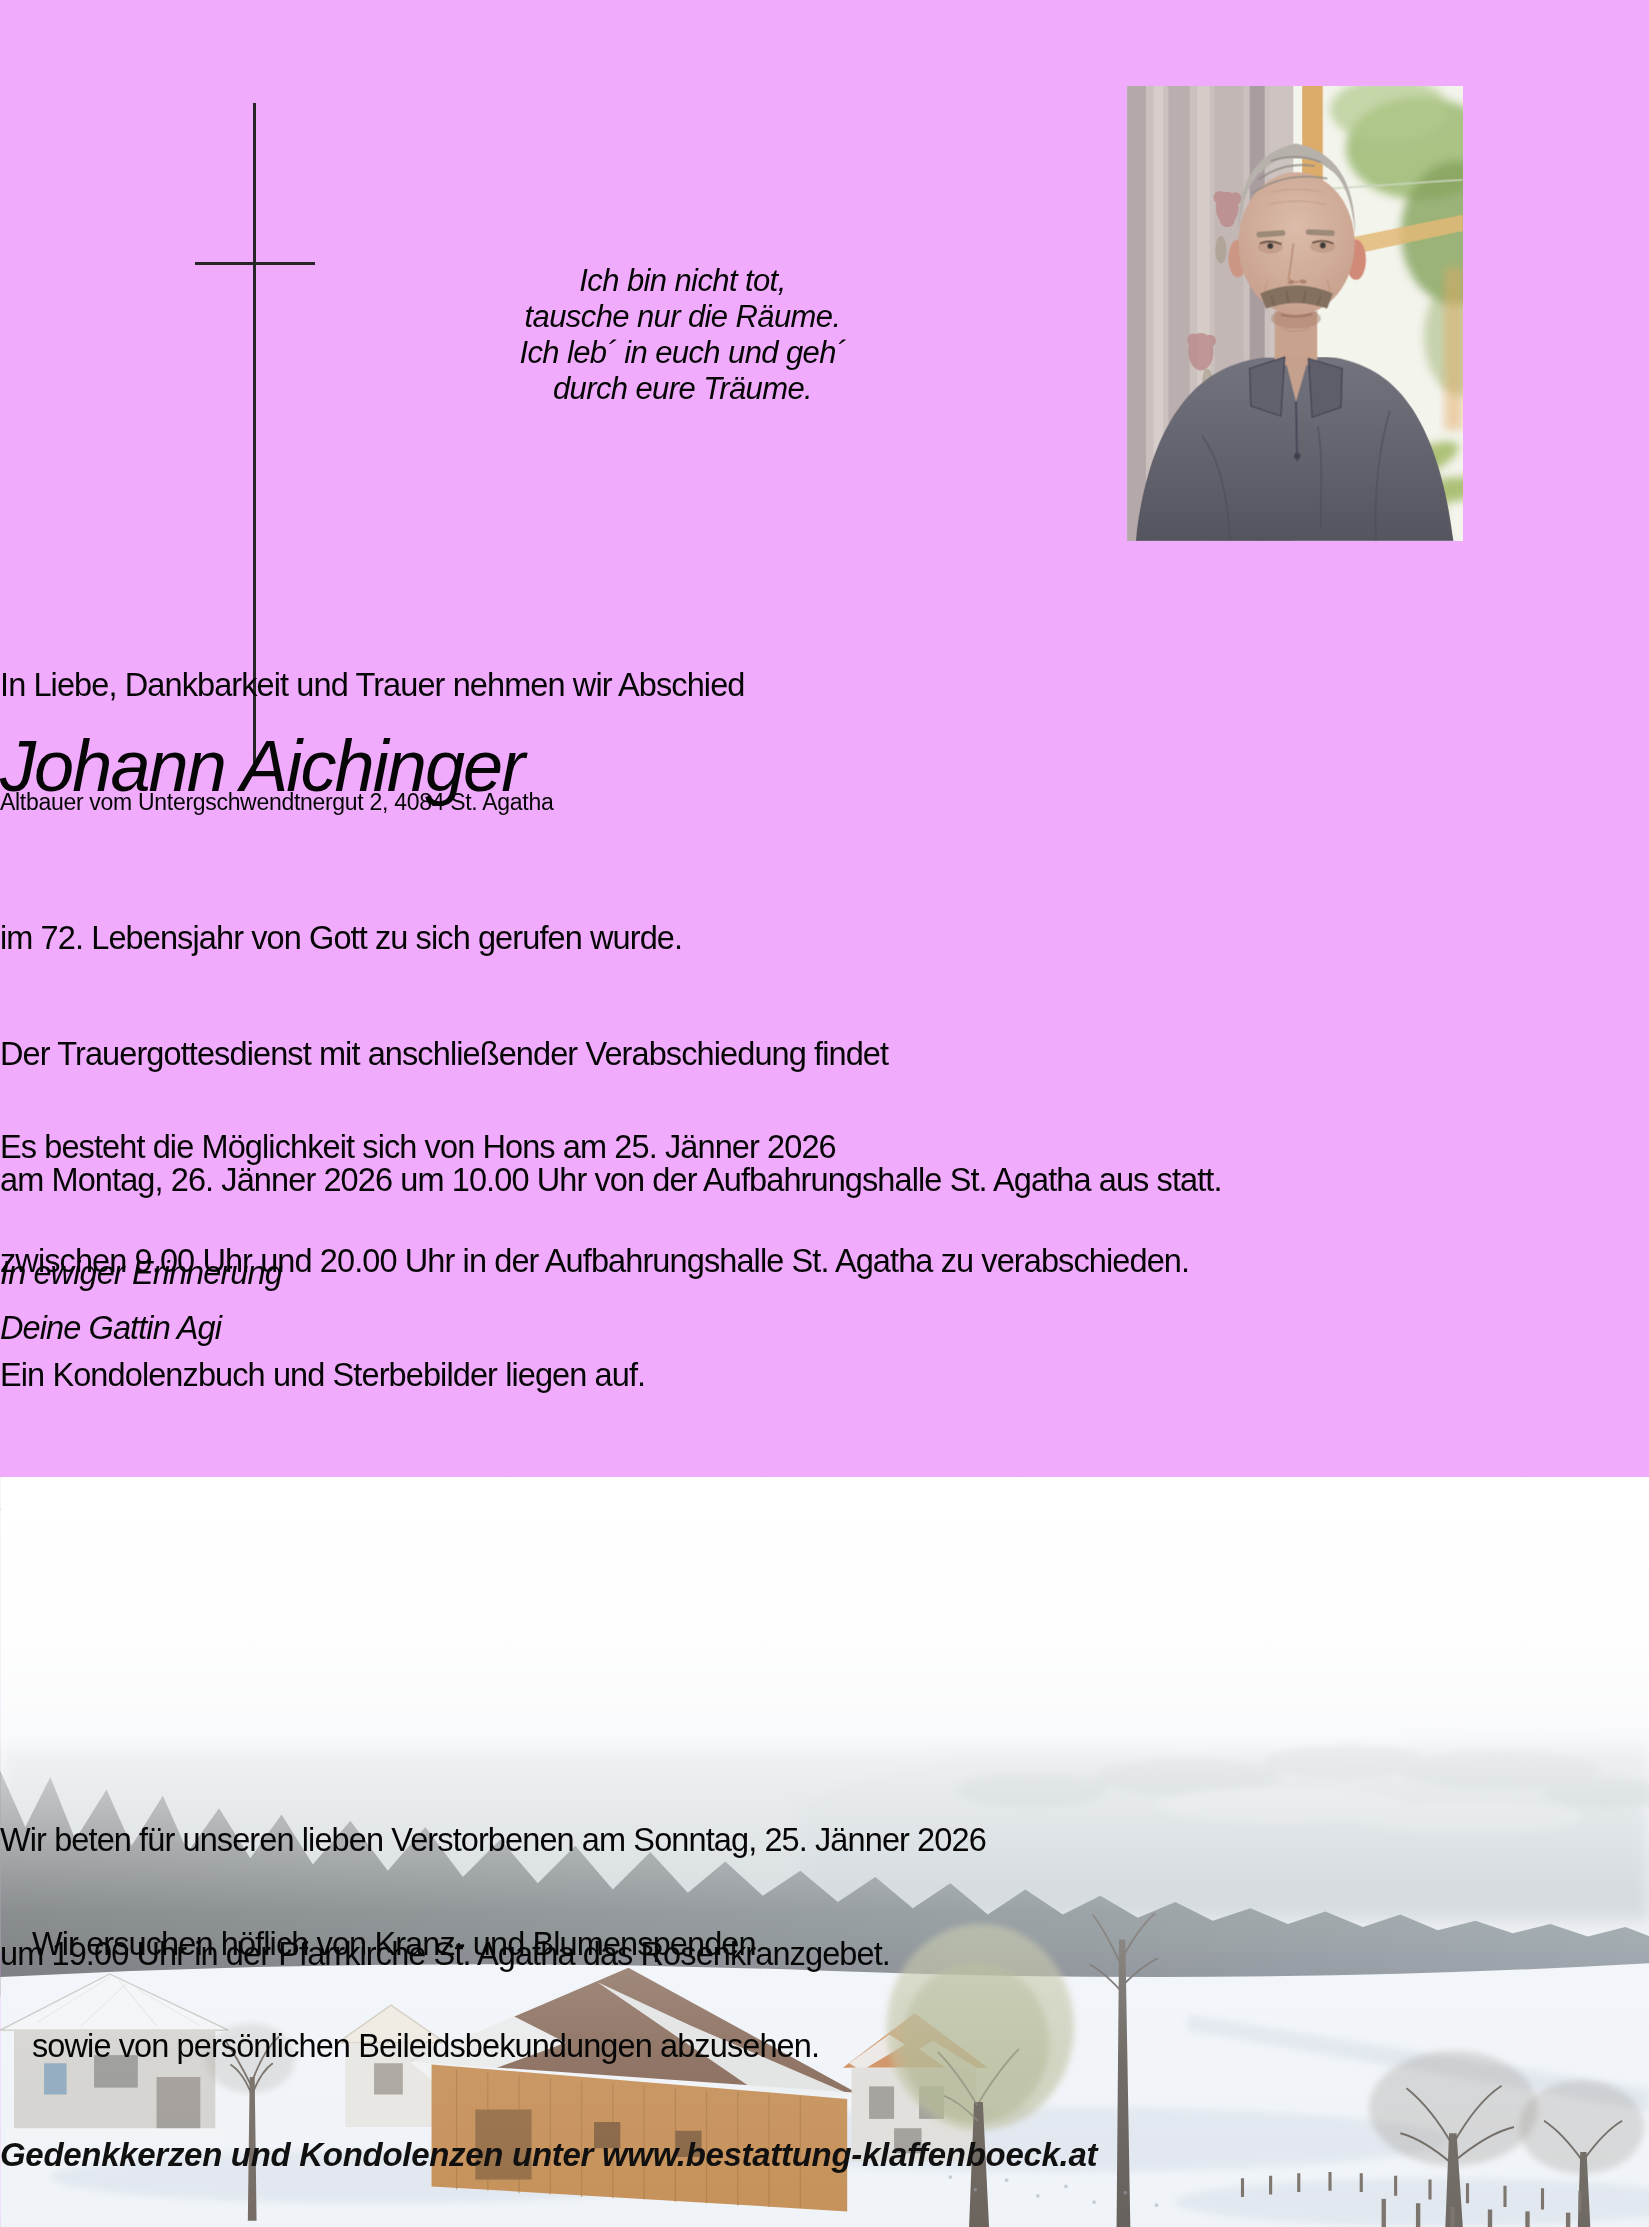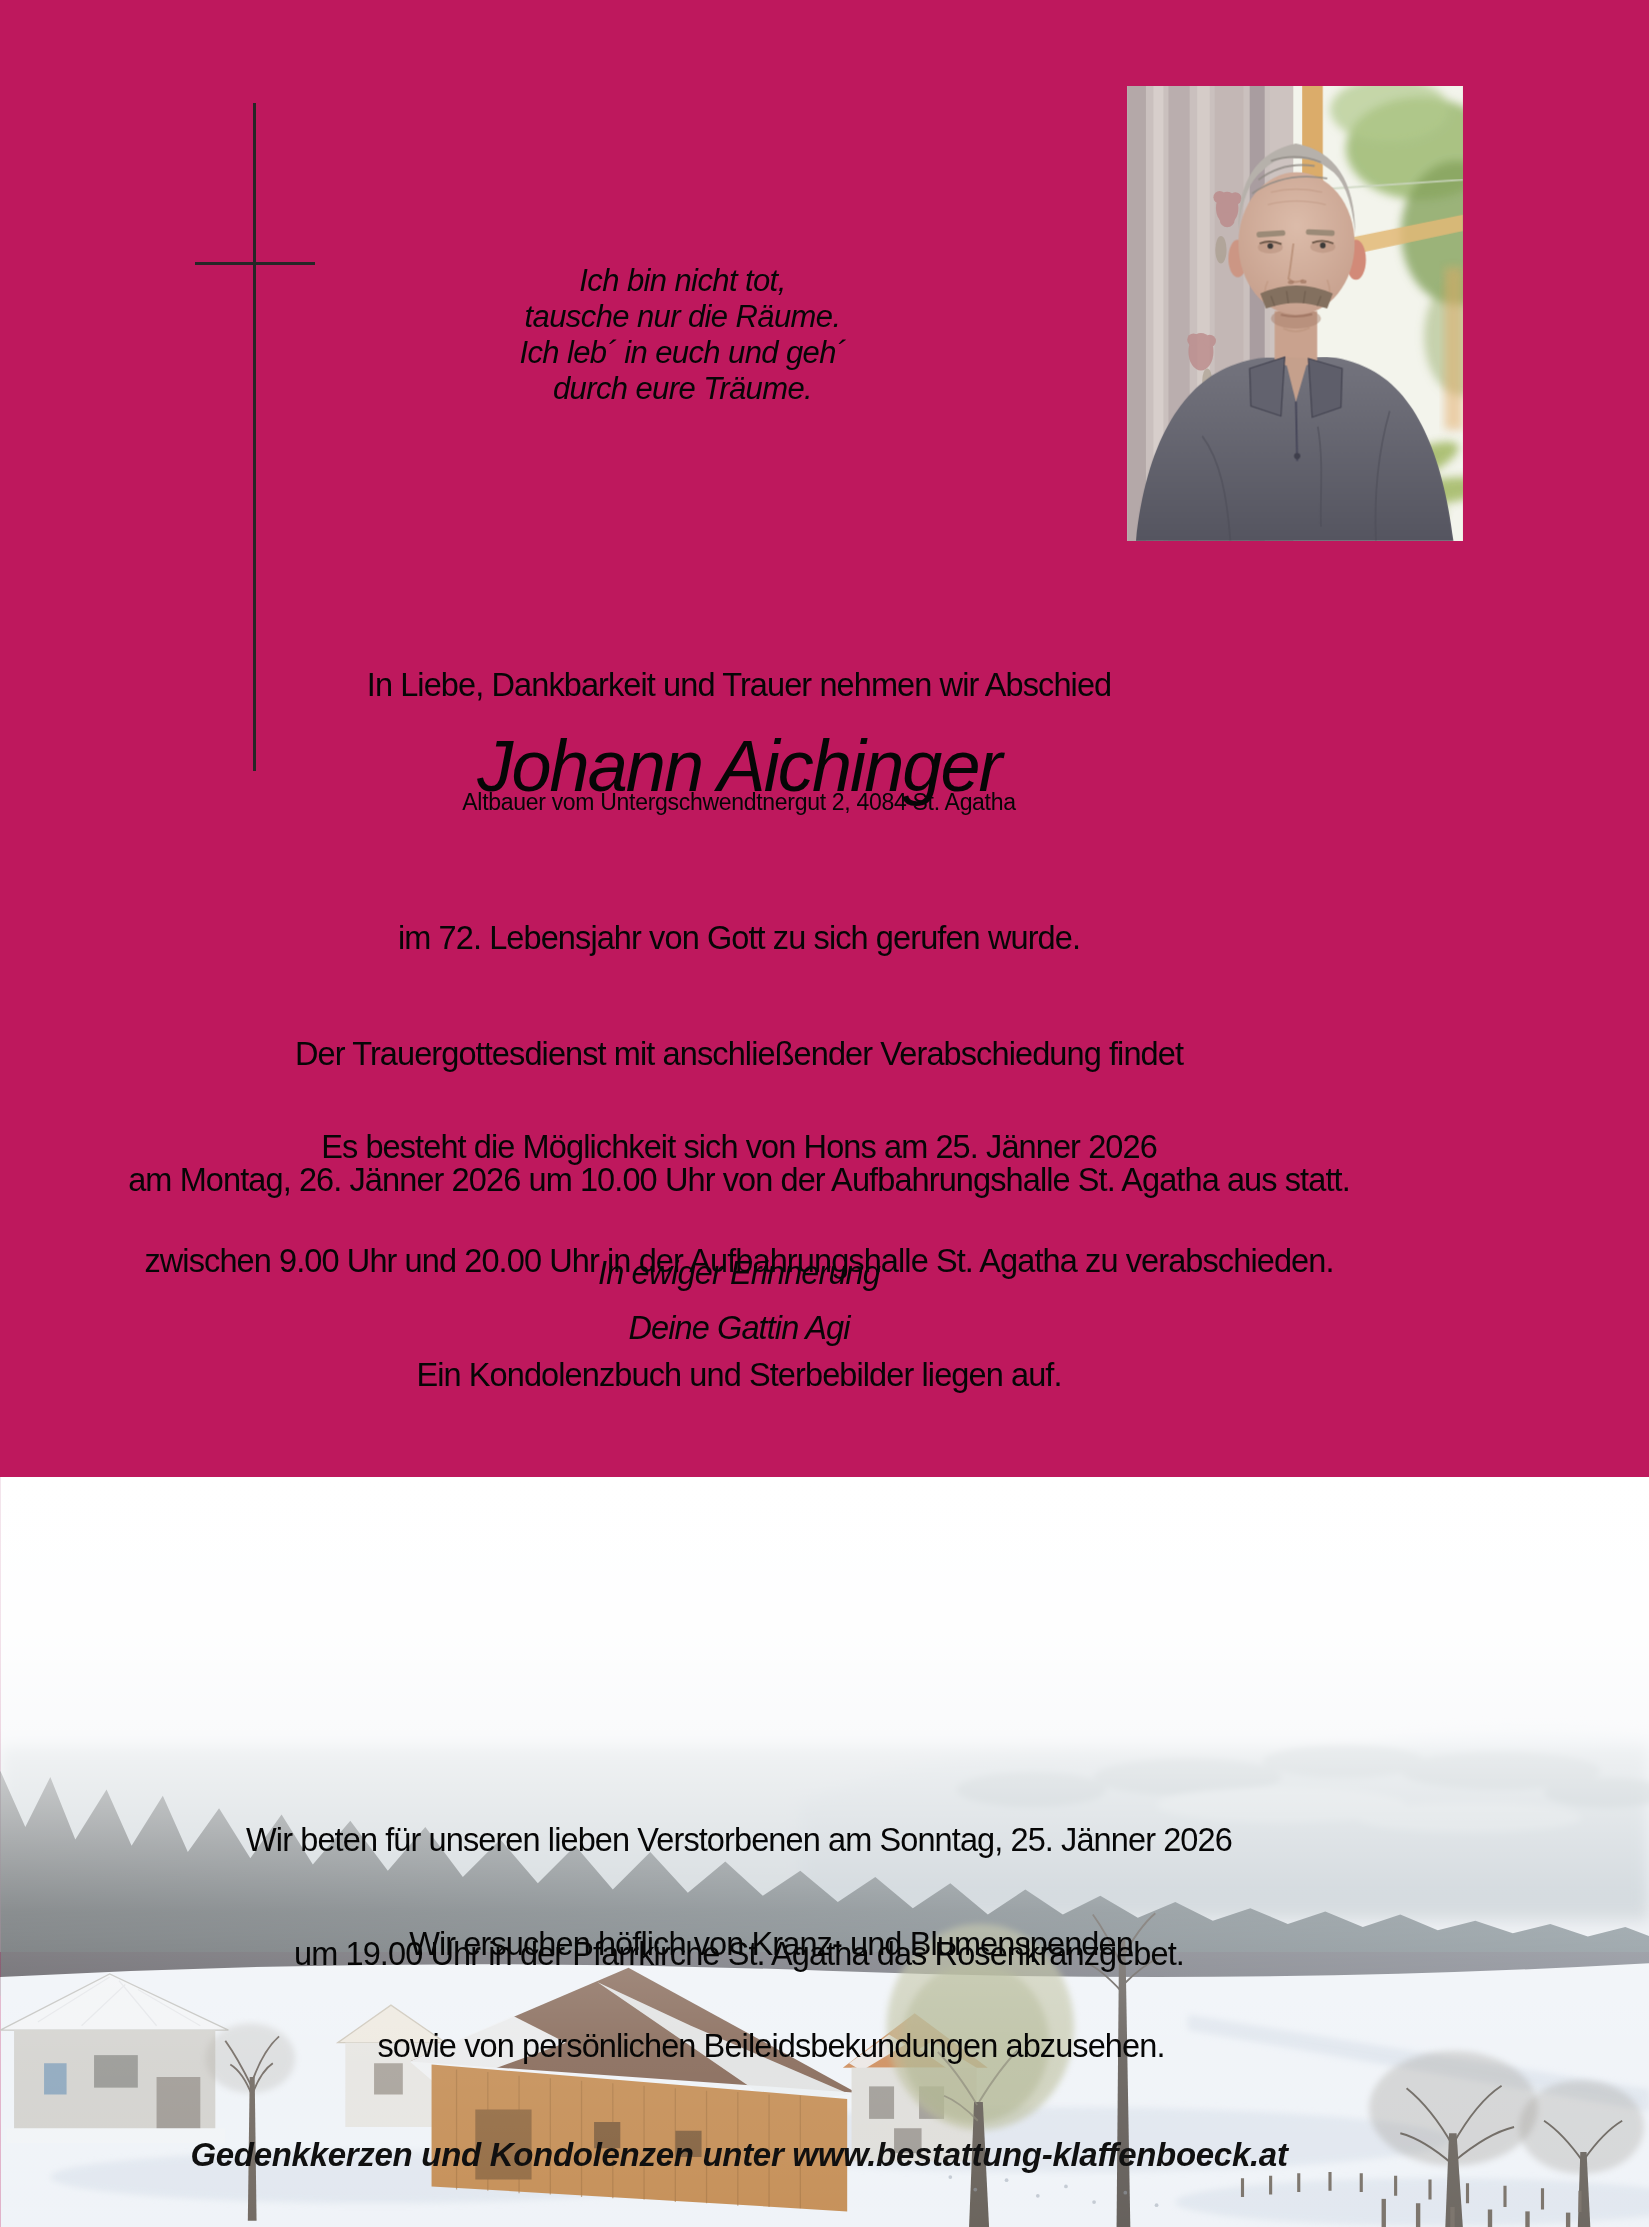--- a/index.html
+++ b/index.html
@@ -1,23 +1,23 @@
 <!DOCTYPE html>
 <html style="font-size:10px"><head>
 <meta charset="utf-8">
 <style>
   html,body{margin:0;padding:0;background:#888;}
   #card{
     position:relative; width:1650px; height:2227px;
-    background:#be185d; overflow:hidden;
+    background:#f0abfc; overflow:hidden;
     font-family:"Liberation Sans","DejaVu Sans",sans-serif;
     color:#060606;
   }
   .abs{position:absolute;}
-  .ctr{left:0; width:1478px; text-align:center;}
+  .ctr{left:0; width:1478px; }
   .body{font-size:32.5px; line-height:38px; letter-spacing:-0.9px; white-space:pre;}
   .it{font-style:italic;}
   .poem{left:0; width:1365px; text-align:center; font-style:italic;
         font-size:31px; line-height:36px; letter-spacing:-0.6px;}
   .name{font-style:italic; font-size:72px; line-height:72px; letter-spacing:-1.9px;margin-top:24px;}
   .sub{font-size:23px; line-height:24px; letter-spacing:-0.3px;}
   .cap{font-size:23px; line-height:23px; letter-spacing:-0.3px;}
   .foot{font-size:33px; line-height:27.5px; font-weight:bold; font-style:italic; letter-spacing:-0.3px; color:#101010;}
   .crossbar{background:#262626;}
   svg{display:block;}

